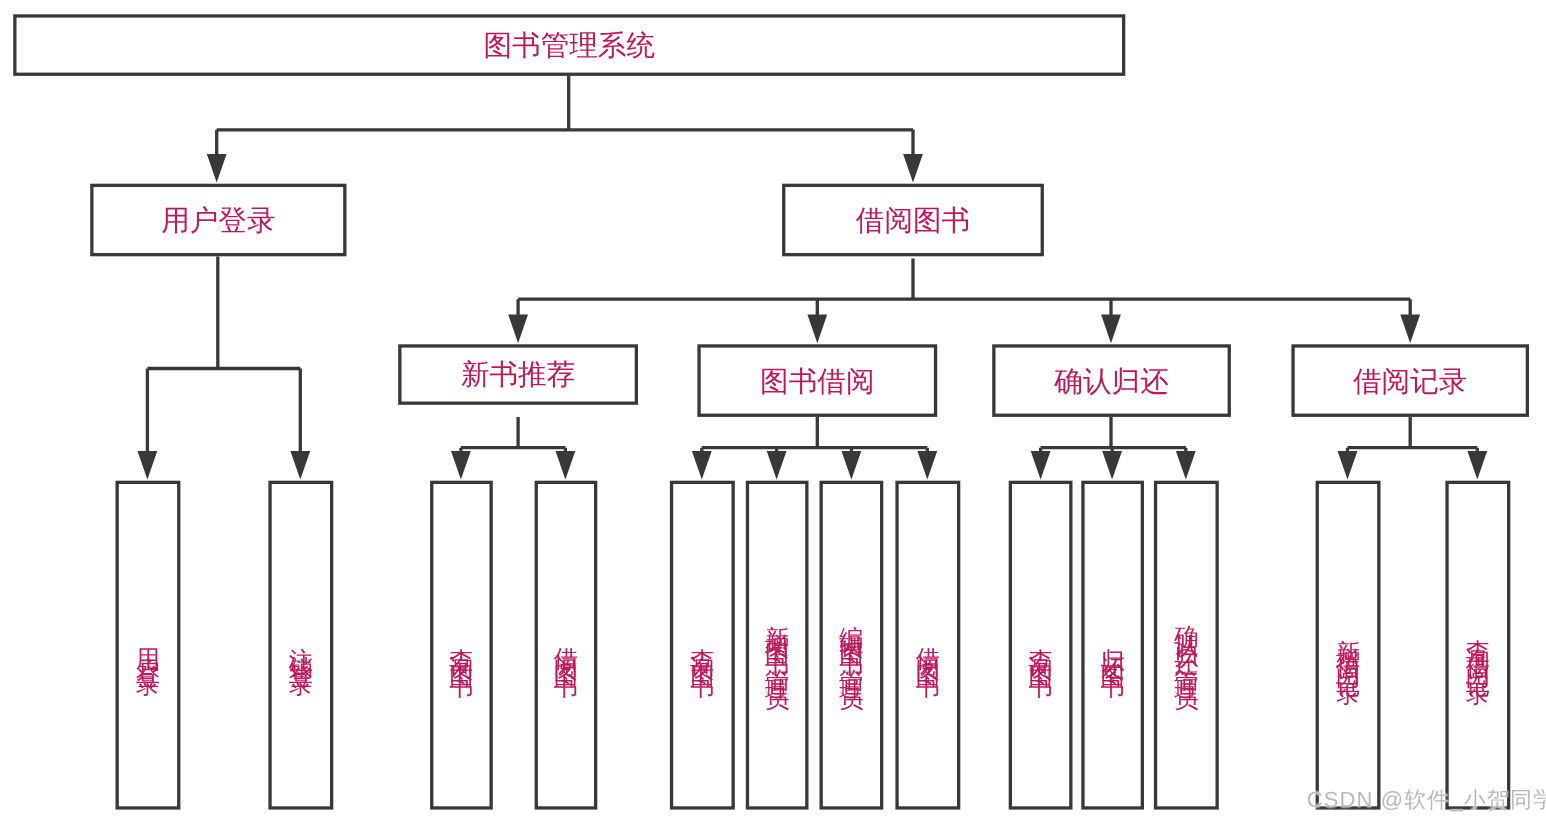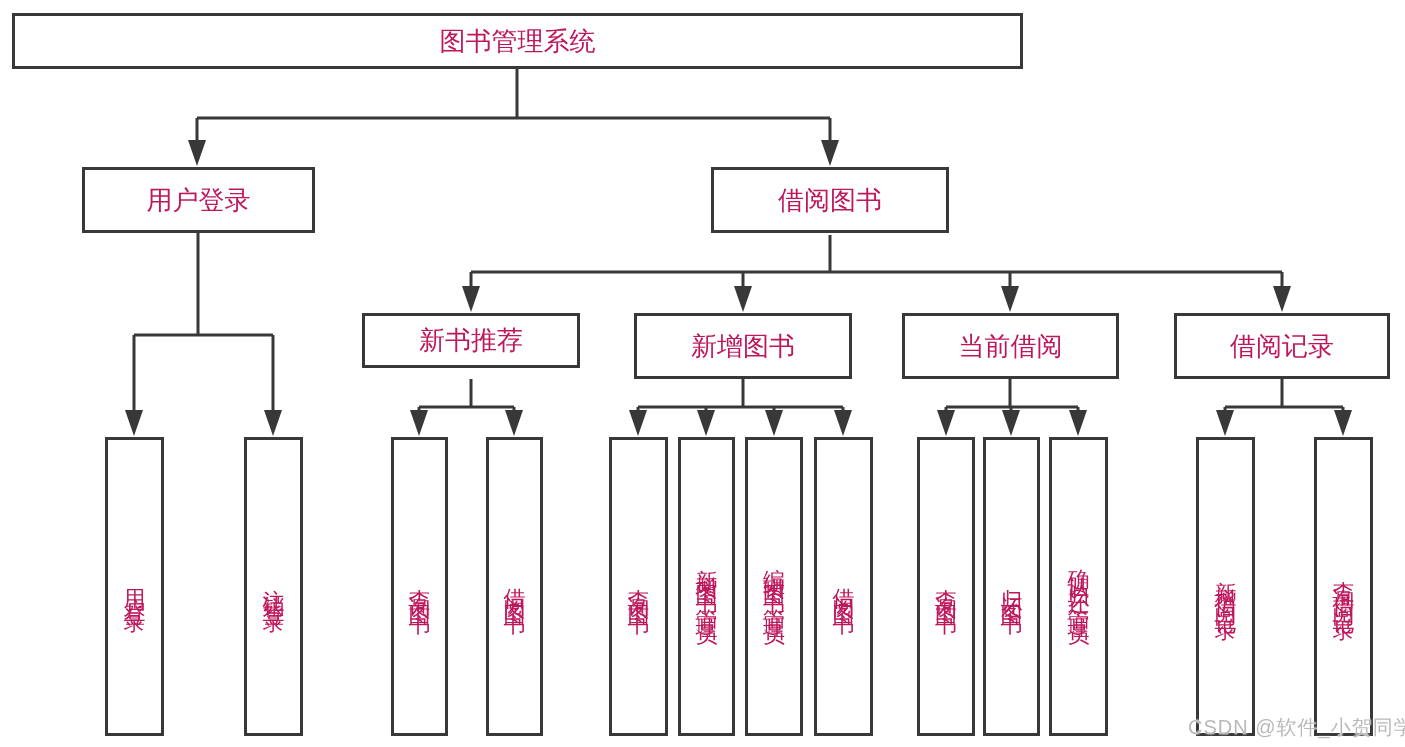--- a/index.html
+++ b/index.html
@@ -85,22 +85,22 @@
       <polygon points="1334,410 1352,410 1343,436"></polygon>
     </g>
   </svg>
 
   <div class="node" style="left:12px; top:13px; width:1011px; height:56px;">图书管理系统</div>
 
   <div class="node" style="left:82px; top:167px; width:233px; height:66px;">用户登录</div>
   <div class="node" style="left:711px; top:167px; width:238px; height:66px;">借阅图书</div>
 
   <div class="node" style="left:362px; top:313px; width:218px; height:55px;">新书推荐</div>
-  <div class="node" style="left:634px; top:313px; width:218px; height:66px;">新增图书</div>
-  <div class="node" style="left:902px; top:313px; width:217px; height:66px;">当前借阅</div>
+  <div class="node" style="left:634px; top:313px; width:218px; height:66px;">图书借阅</div>
+  <div class="node" style="left:902px; top:313px; width:217px; height:66px;">确认归还</div>
   <div class="node" style="left:1174px; top:313px; width:216px; height:66px;">借阅记录</div>
 
   <div class="node v" style="left:105px; top:437px; width:59px; height:299px;">用户登录</div>
   <div class="node v" style="left:244px; top:437px; width:59px; height:299px;">注销登录</div>
 
   <div class="node v" style="left:391px; top:437px; width:57px; height:299px;">查询图书</div>
   <div class="node v" style="left:486px; top:437px; width:57px; height:299px;">借阅图书</div>
 
   <div class="node v" style="left:609px; top:437px; width:59px; height:299px;">查询图书</div>
   <div class="node v" style="left:678px; top:437px; width:57px; height:299px;">新增图书（管理员）</div>

